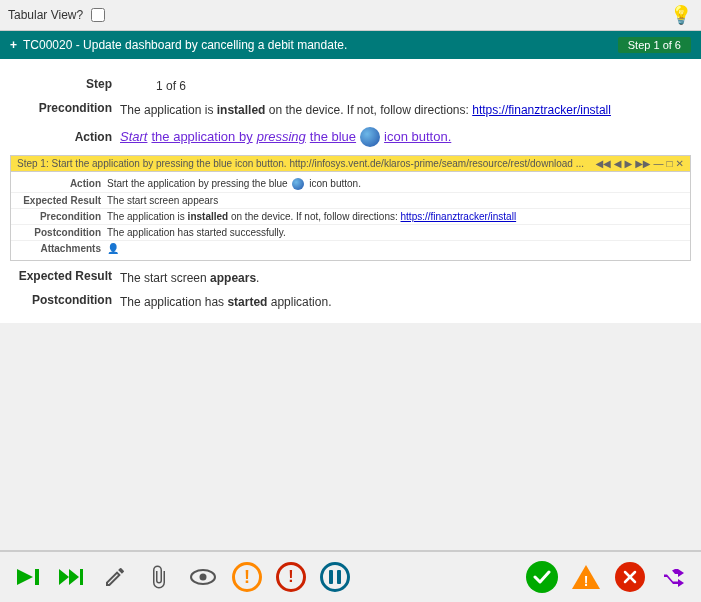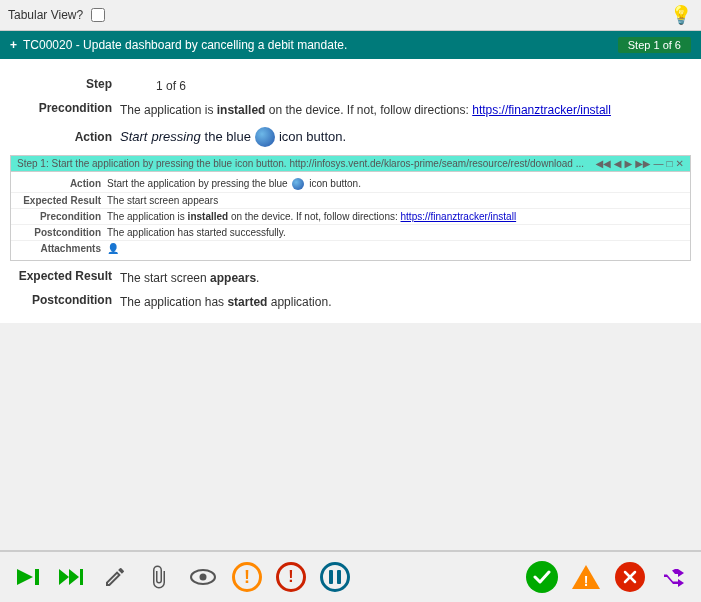--- a/index.html
+++ b/index.html
@@ -15,25 +15,25 @@
 
     .main-content { background: white; margin: 0; padding: 10px 0 10px 0; }
 
     .field-row { display: flex; align-items: flex-start; padding: 2px 10px; }
     .field-label { width: 110px; text-align: right; font-weight: bold; font-size: 12px; color: #333; padding-right: 8px; flex-shrink: 0; }
     .field-value { flex: 1; font-size: 12px; color: #333; line-height: 1.5; }
     .field-value a { color: #0000cc; text-decoration: underline; }
     .bold-text { font-weight: bold; }
     .italic-text { font-style: italic; }
 
-    .action-text { font-size: 13px; color: #0f172a; display: flex; align-items: center; gap: 4px; }
+    .action-text { font-size: 13px; color: #6d28d9; display: flex; align-items: center; gap: 4px; text-decoration: underline; }
     .globe-icon { width: 20px; height: 20px; border-radius: 50%; background: radial-gradient(circle at 35% 35%, #6db8e8, #2255aa); display: inline-block; vertical-align: middle; flex-shrink: 0; }
 
     .inner-preview { border: 1px solid #ccc; margin: 6px 10px; background: white; font-size: 10px; }
-    .inner-preview-header { background: #5eead4; border-bottom: 1px solid #ccc; padding: 2px 6px; display: flex; align-items: center; justify-content: space-between; color: #555; font-size: 10px; }
+    .inner-preview-header { background: #fde047; border-bottom: 1px solid #ccc; padding: 2px 6px; display: flex; align-items: center; justify-content: space-between; color: #555; font-size: 10px; }
     .inner-preview-header-left { flex: 1; overflow: hidden; text-overflow: ellipsis; white-space: nowrap; }
     .inner-preview-header-right { display: flex; gap: 3px; flex-shrink: 0; color: #666; }
     .inner-preview-body { padding: 4px 0; }
     .inner-row { display: flex; align-items: flex-start; padding: 2px 6px; border-bottom: 1px solid #f0f0f0; }
     .inner-row:last-child { border-bottom: none; }
     .inner-label { width: 90px; text-align: right; font-weight: bold; color: #555; font-size: 10px; flex-shrink: 0; padding-right: 6px; }
     .inner-value { flex: 1; font-size: 10px; color: #333; }
     .inner-value a { color: #0000cc; }
 
     .bottom-toolbar { position: fixed; bottom: 0; left: 0; width: 701px; height: 52px; background: #f0f0f0; border-top: 2px solid #ccc; display: flex; align-items: center; padding: 0 10px; justify-content: space-between; }
@@ -81,20 +81,21 @@
       <span class="field-label">Precondition</span>
       <span class="field-value">
         <span>The application is </span><span class="bold-text">installed</span><span> on the device. If not, follow directions: </span><a href="#">https://finanztracker/install</a>
       </span>
     </div>
 
     <div class="field-row" style="margin-top:4px;align-items:center;">
       <span class="field-label">Action</span>
       <span class="field-value action-text">
         <span class="italic-text">Start</span>
+        <span> the application by </span>
         <span class="italic-text">pressing</span>
         <span> the blue</span>
         <span class="globe-icon"></span>
         <span> icon button.</span>
       </span>
     </div>
 
     <div class="inner-preview">
       <div class="inner-preview-header">
         <span class="inner-preview-header-left">Step 1: Start the application by pressing the blue icon button. http://infosys.vent.de/klaros-prime/seam/resource/rest/download ...</span>

